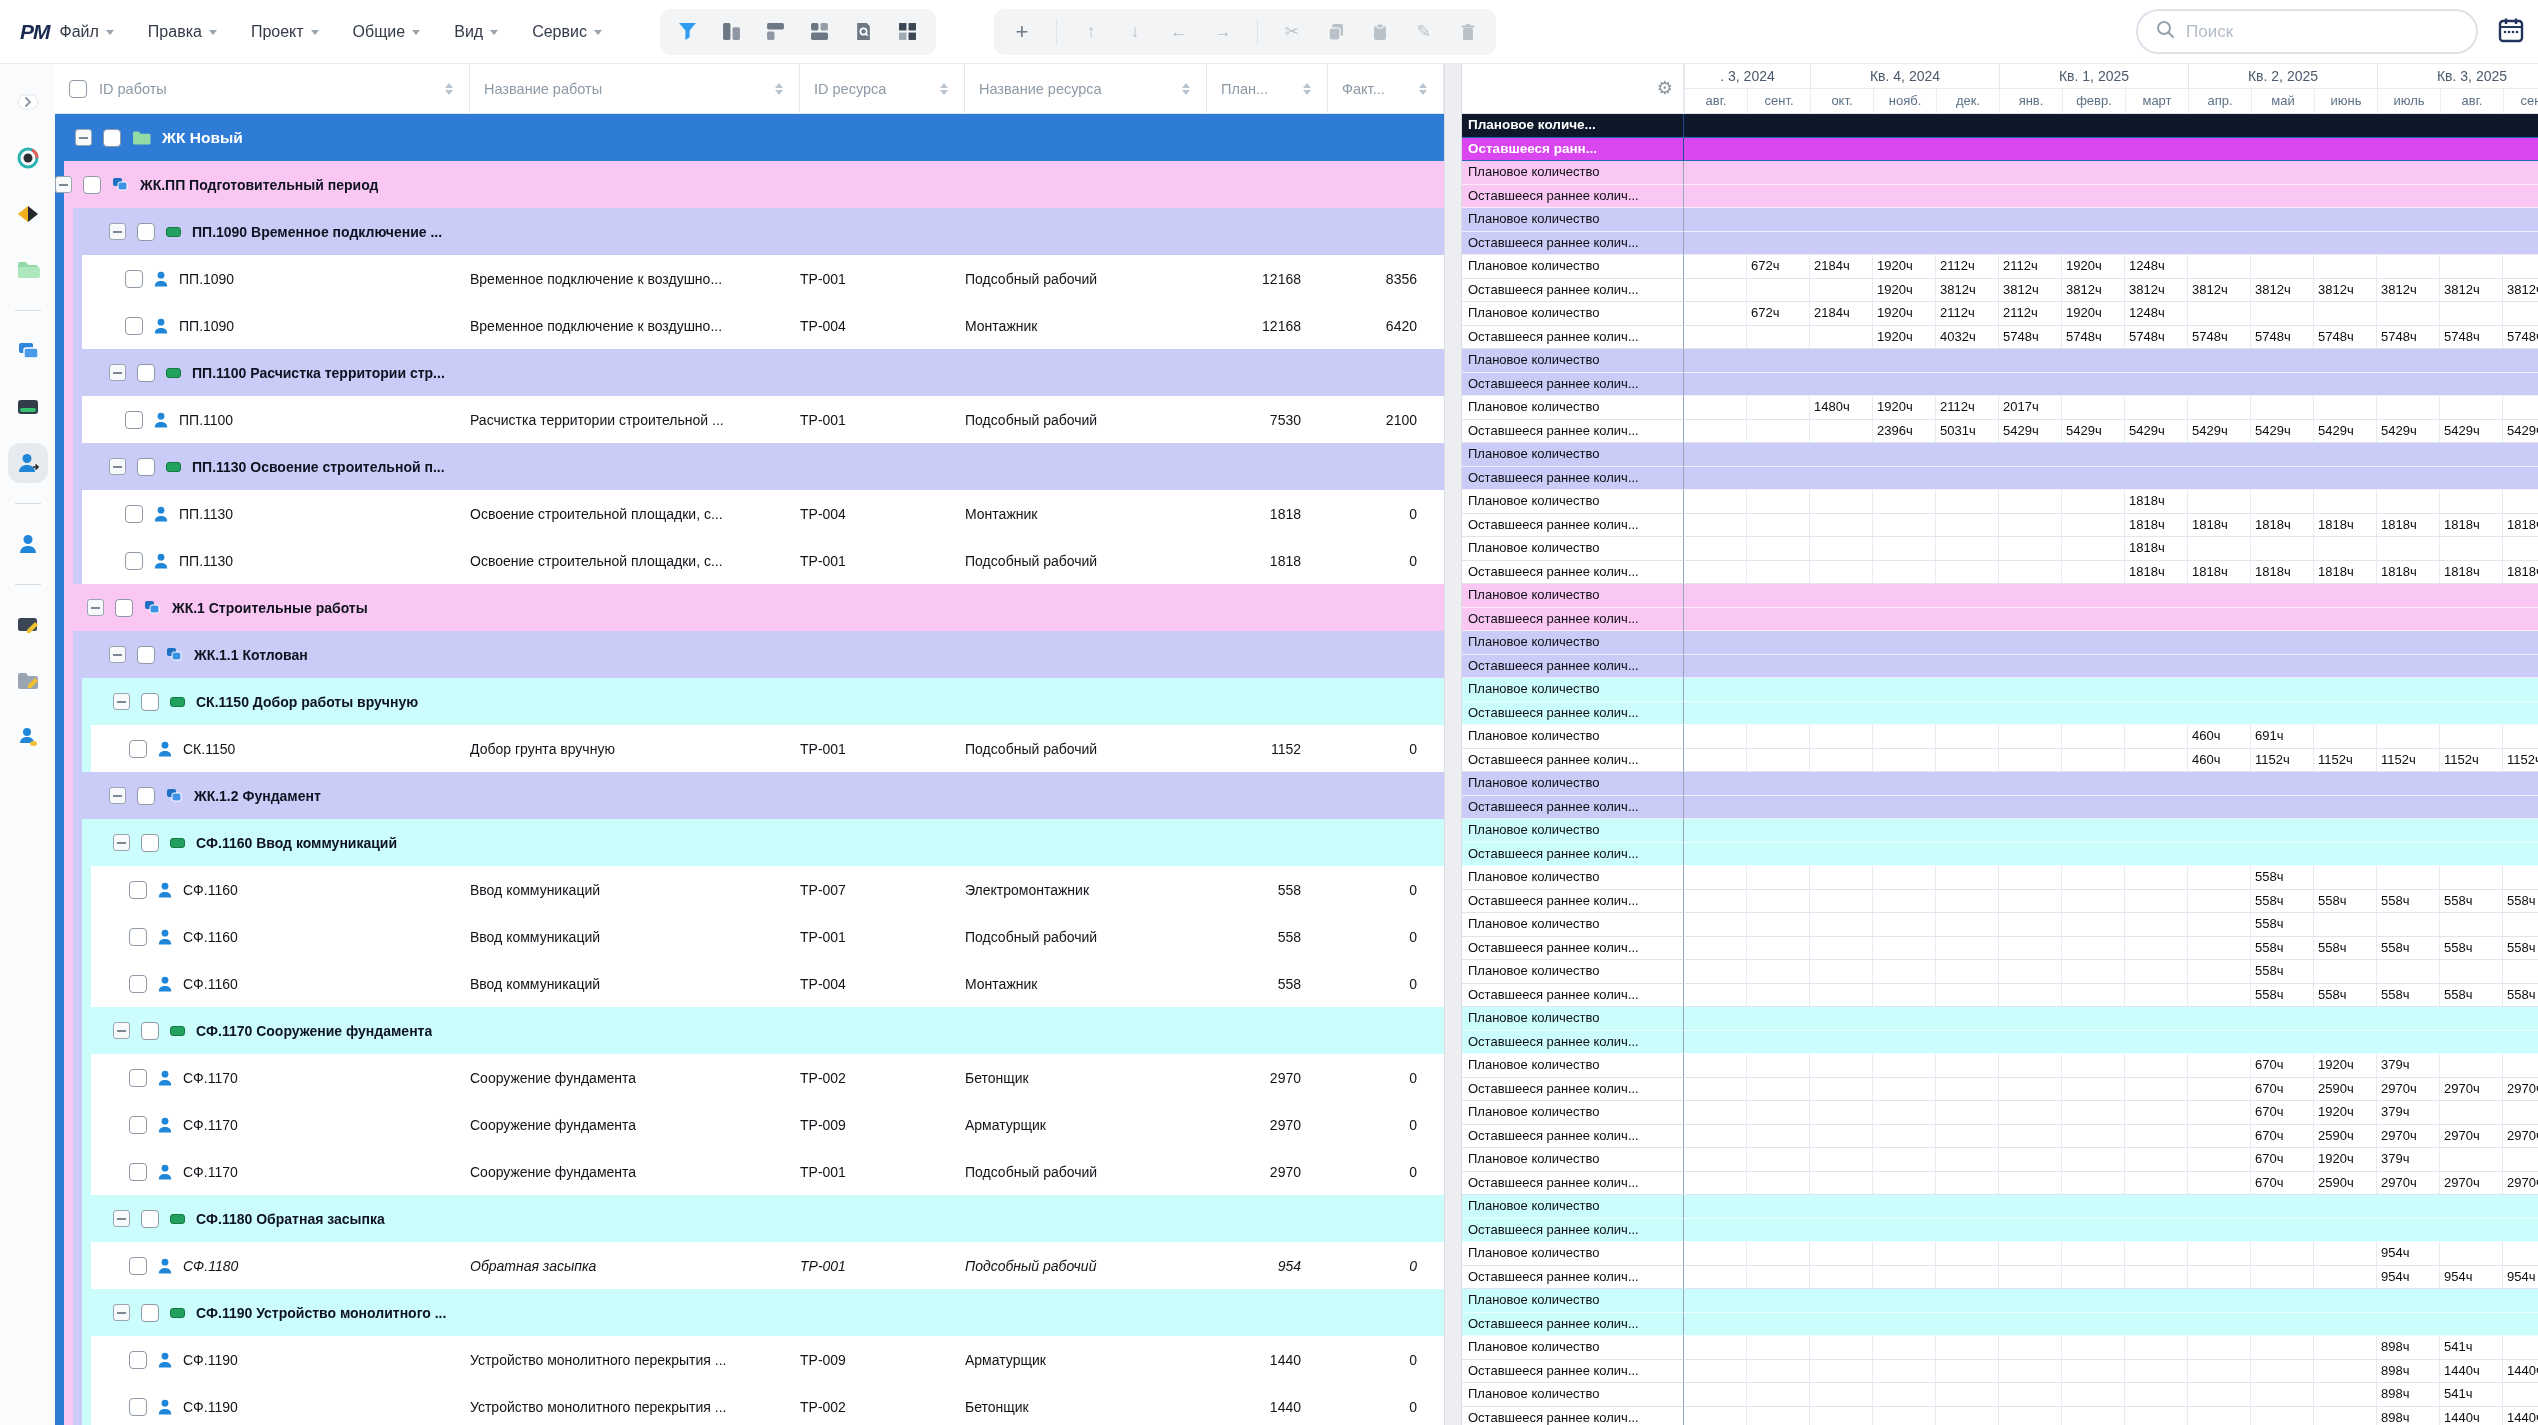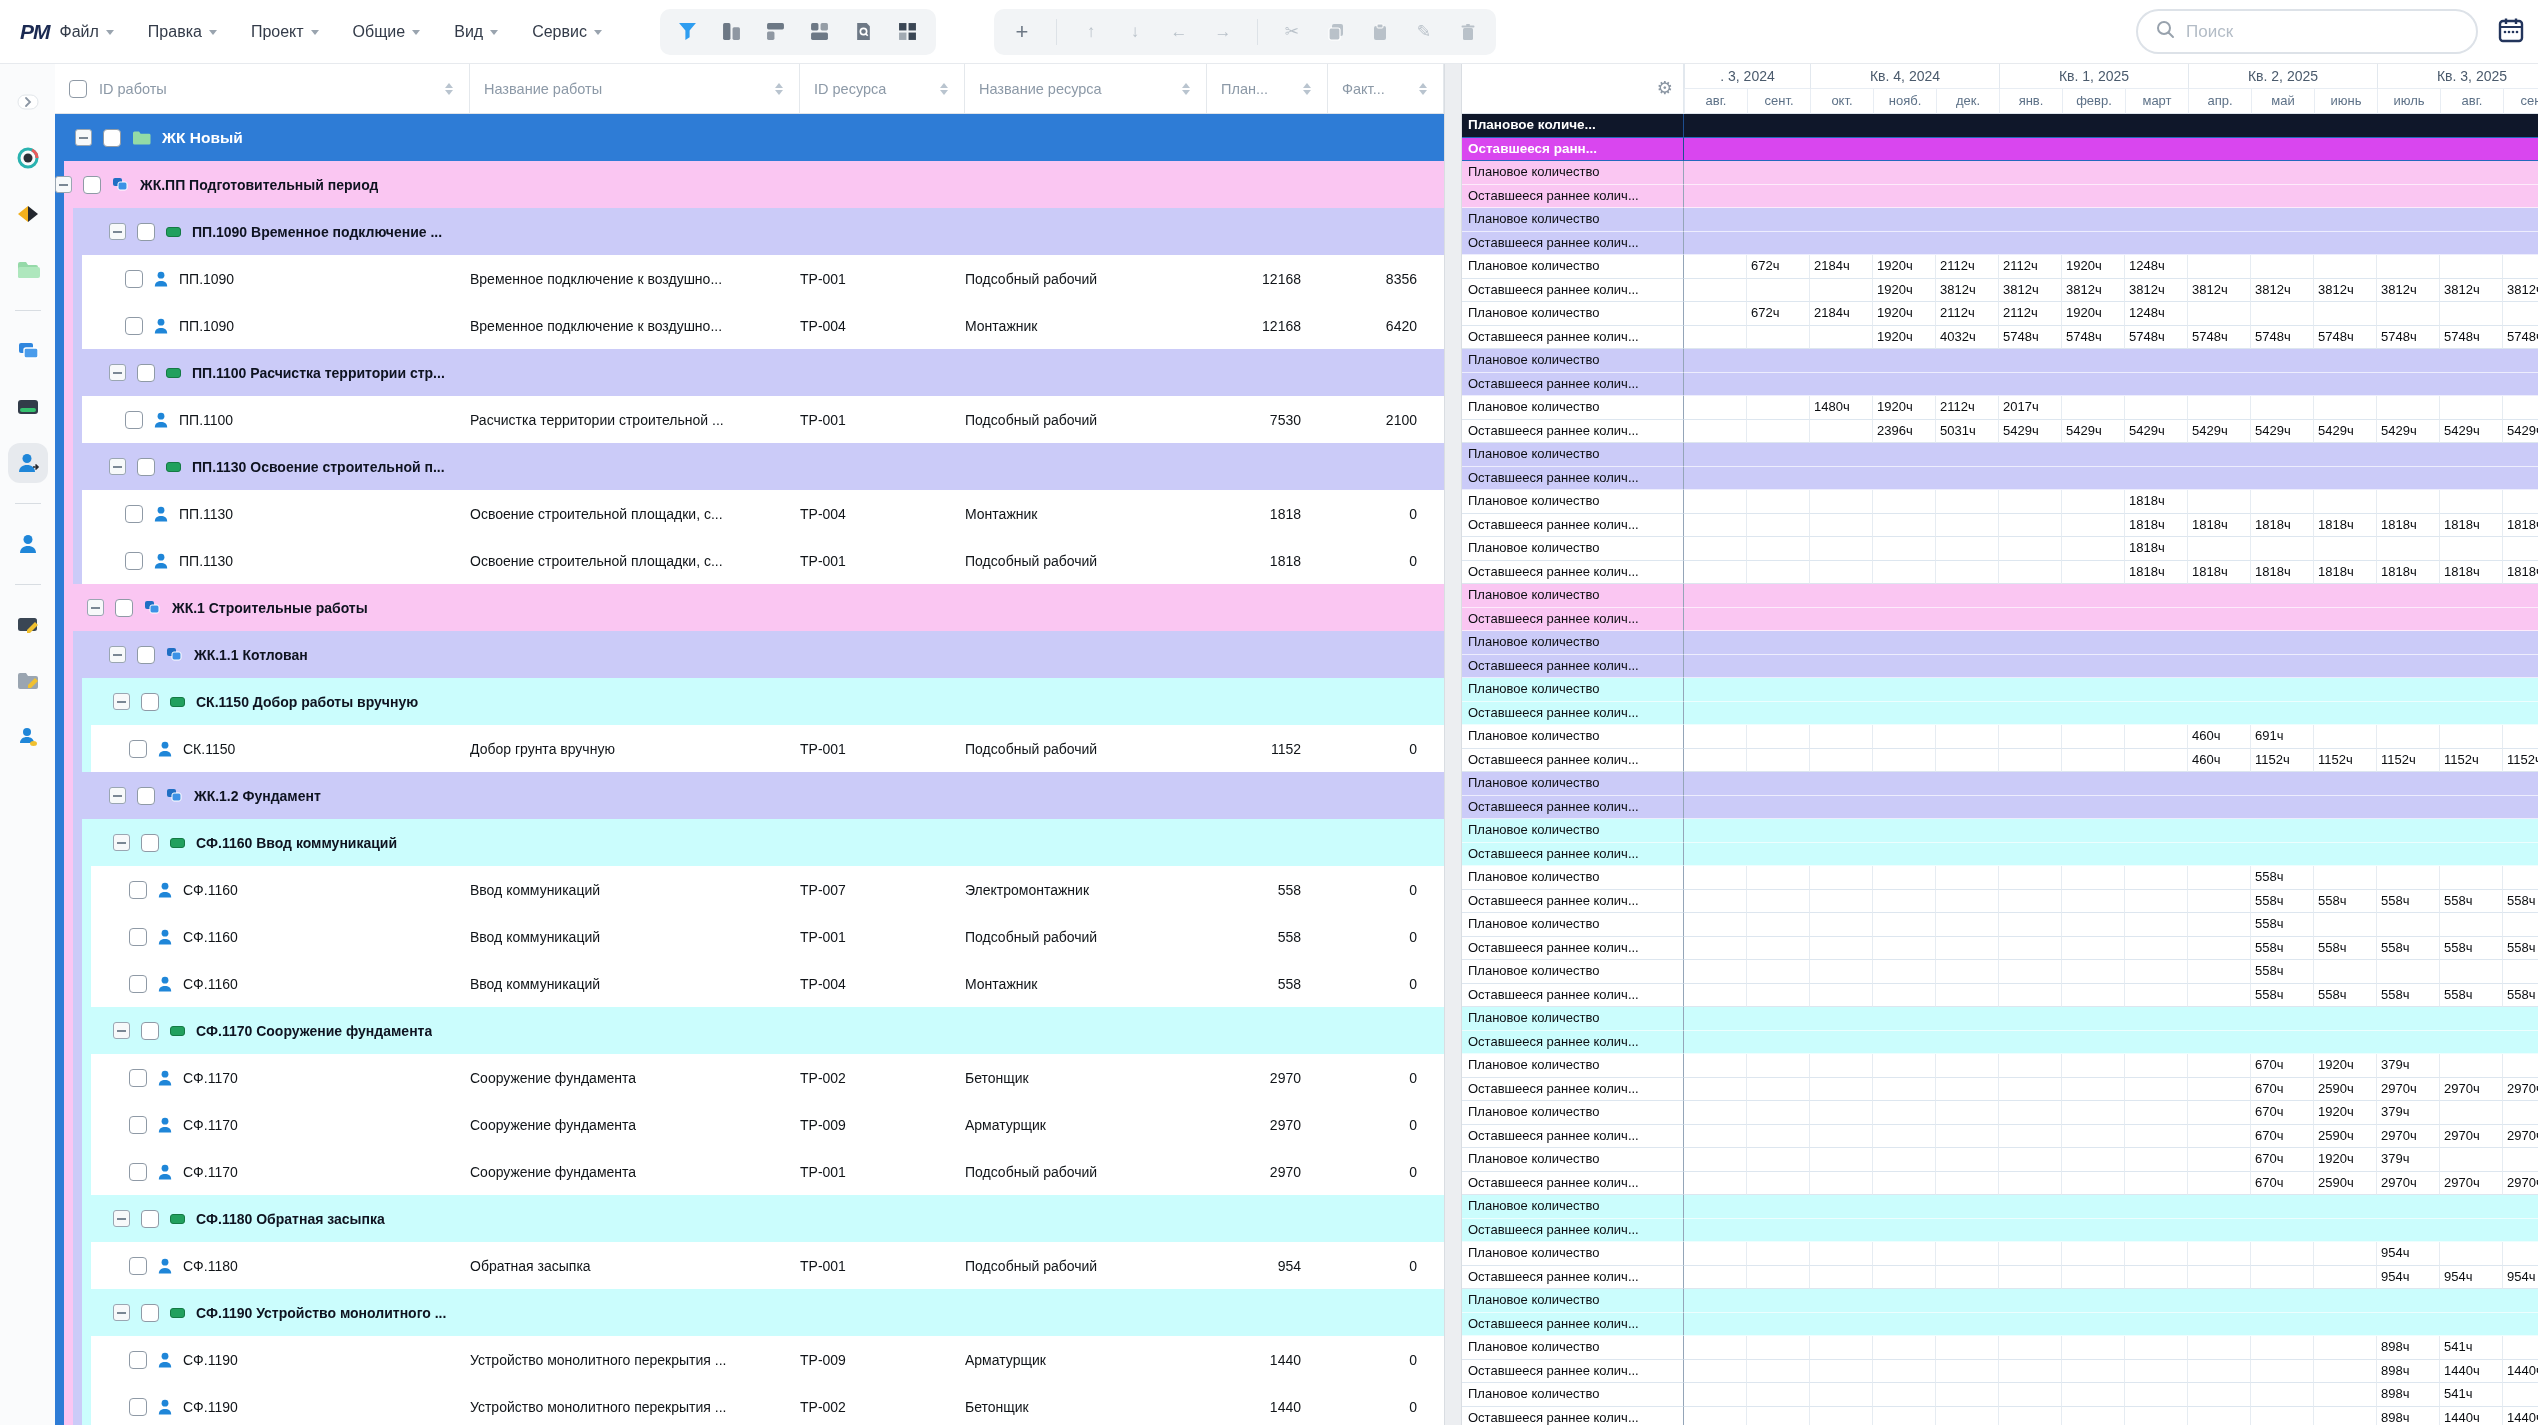--- a/index.html
+++ b/index.html
@@ -675,21 +675,21 @@
           <div class="row" style="background: linear-gradient(90deg, rgb(46, 124, 214) 0px, rgb(46, 124, 214) 9px, rgb(250, 198, 242) 9px, rgb(250, 198, 242) 18px, rgb(203, 203, 248) 18px, rgb(203, 203, 248) 27px, rgb(203, 253, 253) 27px, rgb(203, 253, 253) 100%); padding-left: 58px; gap: 11px;">
             <span class="tg"></span>
             <span class="cb"></span>
             <span style="display: flex; align-items: center;">
               <svg width="15" height="10" viewBox="0 0 15 10">
                 <rect x="0.5" y="0.5" width="14" height="9" rx="2.5" fill="#21a05e" stroke="#147a44" stroke-width="1"></rect>
               </svg>
             </span>
             <span class="grp-label">СФ.1180 Обратная засыпка</span>
           </div>
-          <div class="row grid" style="background: linear-gradient(90deg, rgb(46, 124, 214) 0px, rgb(46, 124, 214) 9px, rgb(250, 198, 242) 9px, rgb(250, 198, 242) 18px, rgb(203, 203, 248) 18px, rgb(203, 203, 248) 27px, rgb(203, 253, 253) 27px, rgb(203, 253, 253) 36px, rgb(255, 255, 255) 36px, rgb(255, 255, 255) 100%);">
+          <div class="row grid" style="background: linear-gradient(90deg, rgb(46, 124, 214) 0px, rgb(46, 124, 214) 9px, rgb(250, 198, 242) 9px, rgb(250, 198, 242) 18px, rgb(203, 203, 248) 18px, rgb(203, 203, 248) 27px, rgb(203, 253, 253) 27px, rgb(203, 253, 253) 36px, rgb(255, 255, 255) 36px, rgb(255, 255, 255) 100%); font-style: italic;">
             <div class="cell idcell" style="padding-left: 74px;">
               <span class="cb"></span>
               <span style="display: flex; align-items: center;">
                 <svg width="14" height="16" viewBox="0 0 14 16">
                   <circle cx="7" cy="4.2" r="3.4" fill="#1f86d8"></circle>
                   <path d="M0.8 15.5c0-3.6 2.7-5.4 6.2-5.4s6.2 1.8 6.2 5.4z" fill="#1f86d8"></path>
                 </svg>
               </span>
               <span>СФ.1180</span>
             </div>

